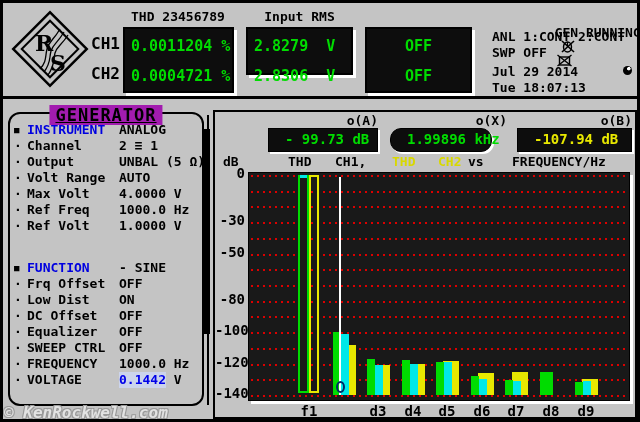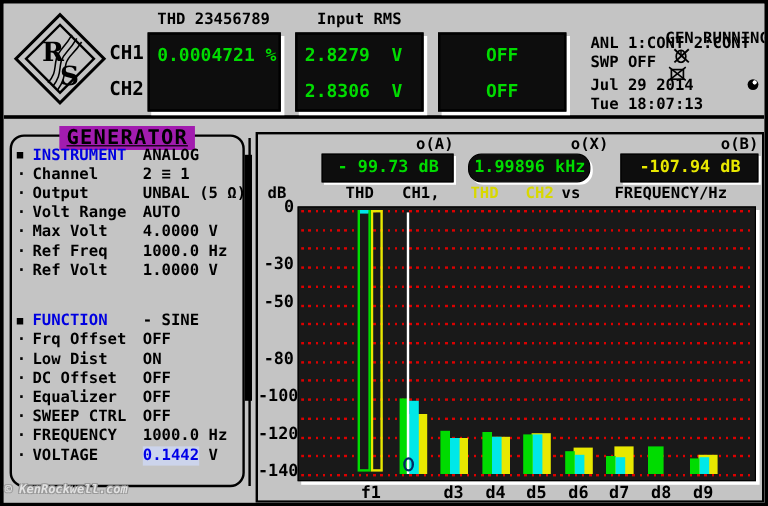--- a/index.html
+++ b/index.html
@@ -32,34 +32,34 @@
   .g-label{width:92px;flex:0 0 92px;}
   .g-label.blue{color:#0000e0;}
   .g-value{white-space:pre;}
   .g-value.hl{background:#ccd4ec;color:#0000e8;}
   #gen-scroll-track{position:absolute;left:204px;top:112px;width:2px;height:290px;background:#000;}
   #gen-scroll-thumb{position:absolute;left:201px;top:126px;width:6px;height:205px;background:#000;}
   
   #chart-panel{position:absolute;left:210px;top:107px;width:424px;height:309px;border:2px solid #000;box-sizing:border-box;background:#c4c4c4;}
   .ro-label{position:absolute;top:1px;font-size:13px;text-align:right;}
   .ro-box{position:absolute;top:16px;height:24px;background:#0d0d0d;border:1px solid #000;box-shadow:2px 2px 0 #fff;box-sizing:border-box;}
-  .ro-box .val{font-size:14px;line-height:21px;padding-left:1px;white-space:pre;text-align:center;}
+  .ro-box .val{font-size:14px;line-height:21px;padding-left:16px;white-space:pre;}
   .green{color:#00dc00;}
   .yellowtxt{color:#e8e800;}
   .leg{position:absolute;top:42px;font-size:13px;white-space:pre;}
   .leg.yellow{color:#d8d800;}
   #plot{position:absolute;left:33px;top:60px;width:380px;height:227px;background:#191919;border:1px solid #000;box-shadow:3px 3px 0 #ffffff;overflow:hidden;}
   .grid{position:absolute;left:2px;right:2px;height:2px;background:repeating-linear-gradient(90deg,#dd0000 0 2px,transparent 2px 6px);}
   .bar{position:absolute;}
   .ylab{position:absolute;width:30px;left:0;text-align:right;font-size:14px;height:15px;line-height:15px;}
   .xlab{position:absolute;width:34px;text-align:center;font-size:14px;top:291px;}
   #cursor-line{position:absolute;width:2px;background:#fff;z-index:5;}
   #cursor-mark{position:absolute;width:9px;height:12px;border:2px solid #002a66;border-radius:50%;z-index:6;box-sizing:border-box;background:transparent;}
   
-  #watermark{position:absolute;left:1px;top:400px;font-size:10px;font-style:italic;color:#e2e2e2;
+  #watermark{position:absolute;left:1px;top:400px;font-size:16px;font-style:italic;color:#e2e2e2;
     text-shadow:-1px -1px 0 #9a9a9a,1px -1px 0 #9a9a9a,-1px 1px 0 #9a9a9a,1px 1px 0 #9a9a9a;z-index:9;}
 </style>
 </head>
 <body>
 
 <div id="screen">
 
   <div id="header">
     <svg class="abs" style="left:4px;top:2px;" width="86" height="88" viewBox="0 0 86 88">
       <rect x="17" y="18" width="52" height="52" transform="rotate(45 43 44)" fill="#c4c4c4" stroke="#000" stroke-width="2.5"></rect>
@@ -70,25 +70,26 @@
       <text x="28" y="46" font-family="DejaVu Serif, serif" font-weight="bold" font-size="22" fill="#000">R</text>
       <text x="43" y="66" font-family="DejaVu Serif, serif" font-weight="bold" font-size="22" fill="#000">S</text>
     </svg>
 
     <div class="abs hdr-title" style="left:120px;top:6px;width:110px;">THD 23456789</div>
 
     <div class="abs ch-label" style="left:88px;top:31px;">CH1</div>
     <div class="abs ch-label" style="left:88px;top:61px;">CH2</div>
 
     <div class="abs disp" style="left:120px;top:24px;width:111px;height:66px;padding-top:2px;">
+      <div class="val">0.0011204 %</div>
       <div class="val">0.0004721 %</div>
     </div>
 
     <div class="abs hdr-title" style="left:243px;top:6px;width:107px;">Input RMS</div>
-    <div class="abs disp" style="left:243px;top:24px;width:107px;height:66px;padding-top:2px;">
+    <div class="abs disp" style="left:243px;top:24px;width:107px;height:48px;padding-top:2px;">
       <div class="val">2.8279  V</div>
       <div class="val">2.8306  V</div>
     </div>
 
     <div class="abs disp" style="left:362px;top:24px;width:107px;height:66px;padding-top:2px;">
       <div class="val center">OFF</div>
       <div class="val center">OFF</div>
     </div>
 
     <div id="status-block">

